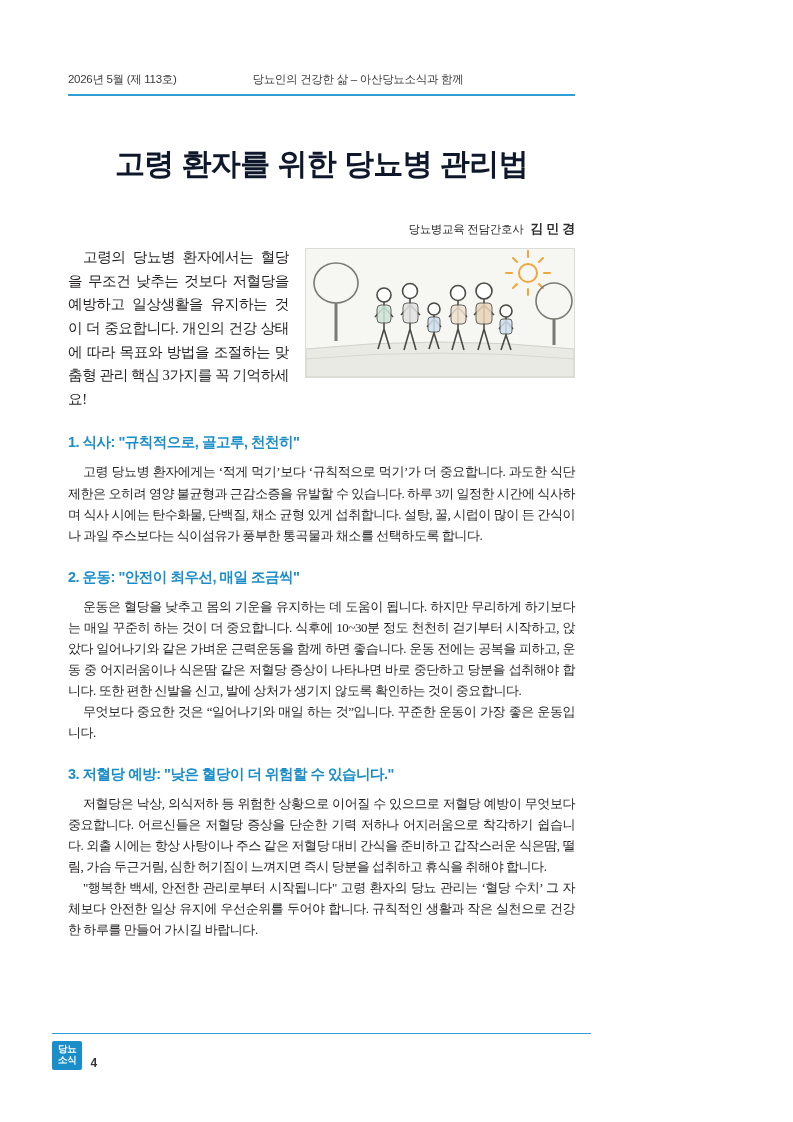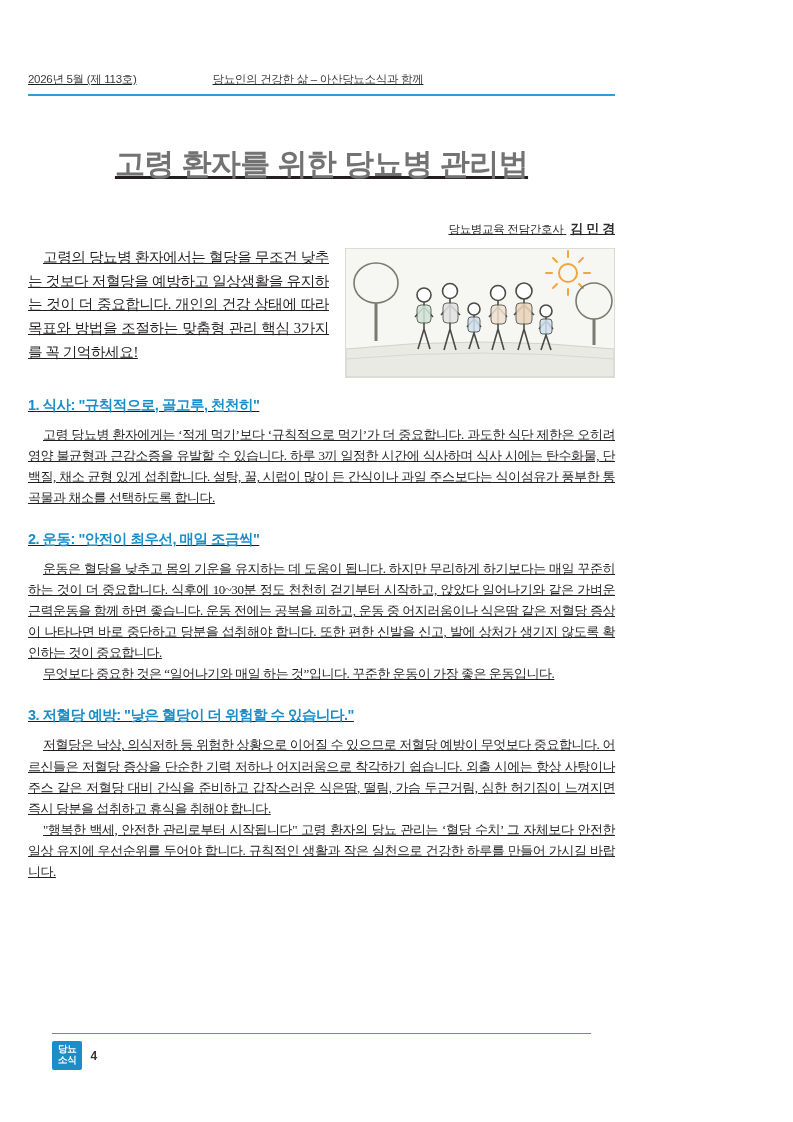--- a/index.html
+++ b/index.html
@@ -13,22 +13,21 @@
     font-family: "Liberation Serif", serif;
     color: #231f20;
     position: relative;
     overflow: hidden;
   }
   .page {
     position: relative;
     width: 643px;
     height: 1122px;
     box-sizing: border-box;
-    padding: 0 28px;
-    text-decoration: underline;
+    padding: 0 68px;
   }
 
   
   .header {
     display: flex;
     align-items: baseline;
     padding-top: 72px;
     font-family: "Liberation Sans", sans-serif;
   }
   .header-issue {
@@ -51,21 +50,21 @@
     width: 100%;
   }
 
   
   .title {
     margin-top: 48px;
     text-align: center;
     font-family: "Liberation Sans", sans-serif;
     font-weight: bold;
     font-size: 30px;
-    color: #737373;
+    color: #0f172a;
     letter-spacing: -0.6px;
   }
 
   .byline {
     margin-top: 35px;
     text-align: right;
     font-family: "Liberation Sans", sans-serif;
     font-size: 11.5px;
     color: #2b2b2b;
     letter-spacing: -0.3px;
@@ -133,21 +132,21 @@
     bottom: 52px;
   }
   .footer-rule {
     height: 1.5px;
     background: #2e9fd4;
     width: 100%;
   }
   .footer-row {
     margin-top: 7px;
     display: flex;
-    align-items: center;
+    align-items: flex-end;
   }
   .footer-badge {
     background: #1b8ec9;
     color: #ffffff;
     font-family: "Liberation Sans", sans-serif;
     font-weight: bold;
     font-size: 9.5px;
     line-height: 1.15;
     padding: 3px 6px 4px 6px;
     border-radius: 2px;

